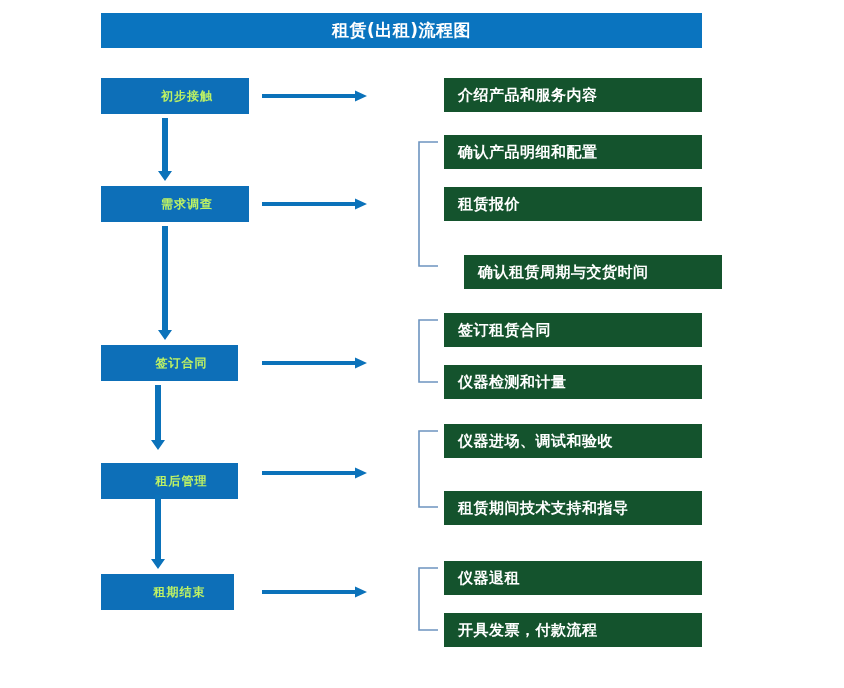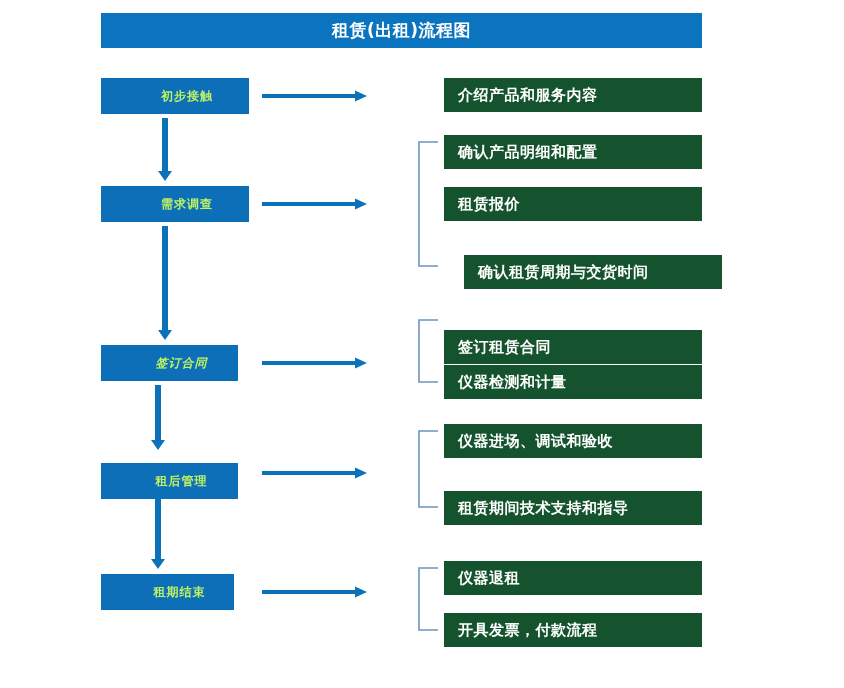--- a/index.html
+++ b/index.html
@@ -89,35 +89,35 @@
 <body>
 
 <div id="canvas">
 
   <div class="title-bar">租赁(出租)流程图</div>
 
   <div class="stage-box" style="left:101px; top:78px; width:124px;">初步接触</div>
 
   <div class="stage-box" style="left:101px; top:186px; width:124px;">需求调查</div>
 
-  <div class="stage-box" style="left:101px; top:345px; width:113px;font-style:italic;">签订合同</div>
+  <div class="stage-box" style="left:101px; top:345px; width:113px;">签订合同</div>
 
   <div class="stage-box" style="left:101px; top:455px; width:113px;margin-top:8px;">租后管理</div>
 
   <div class="stage-box" style="left:101px; top:574px; width:109px;">租期结束</div>
 
   <div class="detail-box" style="top:78px;">介绍产品和服务内容</div>
 
   <div class="detail-box" style="top:135px;">确认产品明细和配置</div>
 
   <div class="detail-box" style="top:187px;">租赁报价</div>
 
   <div class="detail-box" style="top:255px;margin-left:20px;">确认租赁周期与交货时间</div>
 
-  <div class="detail-box" style="top:313px;margin-top:17px;">签订租赁合同</div>
+  <div class="detail-box" style="top:313px;">签订租赁合同</div>
 
   <div class="detail-box" style="top:365px;">仪器检测和计量</div>
 
   <div class="detail-box" style="top:424px;">仪器进场、调试和验收</div>
 
   <div class="detail-box" style="top:491px;">租赁期间技术支持和指导</div>
 
   <div class="detail-box" style="top:561px;">仪器退租</div>
 
   <div class="detail-box" style="top:613px;">开具发票，付款流程</div>

